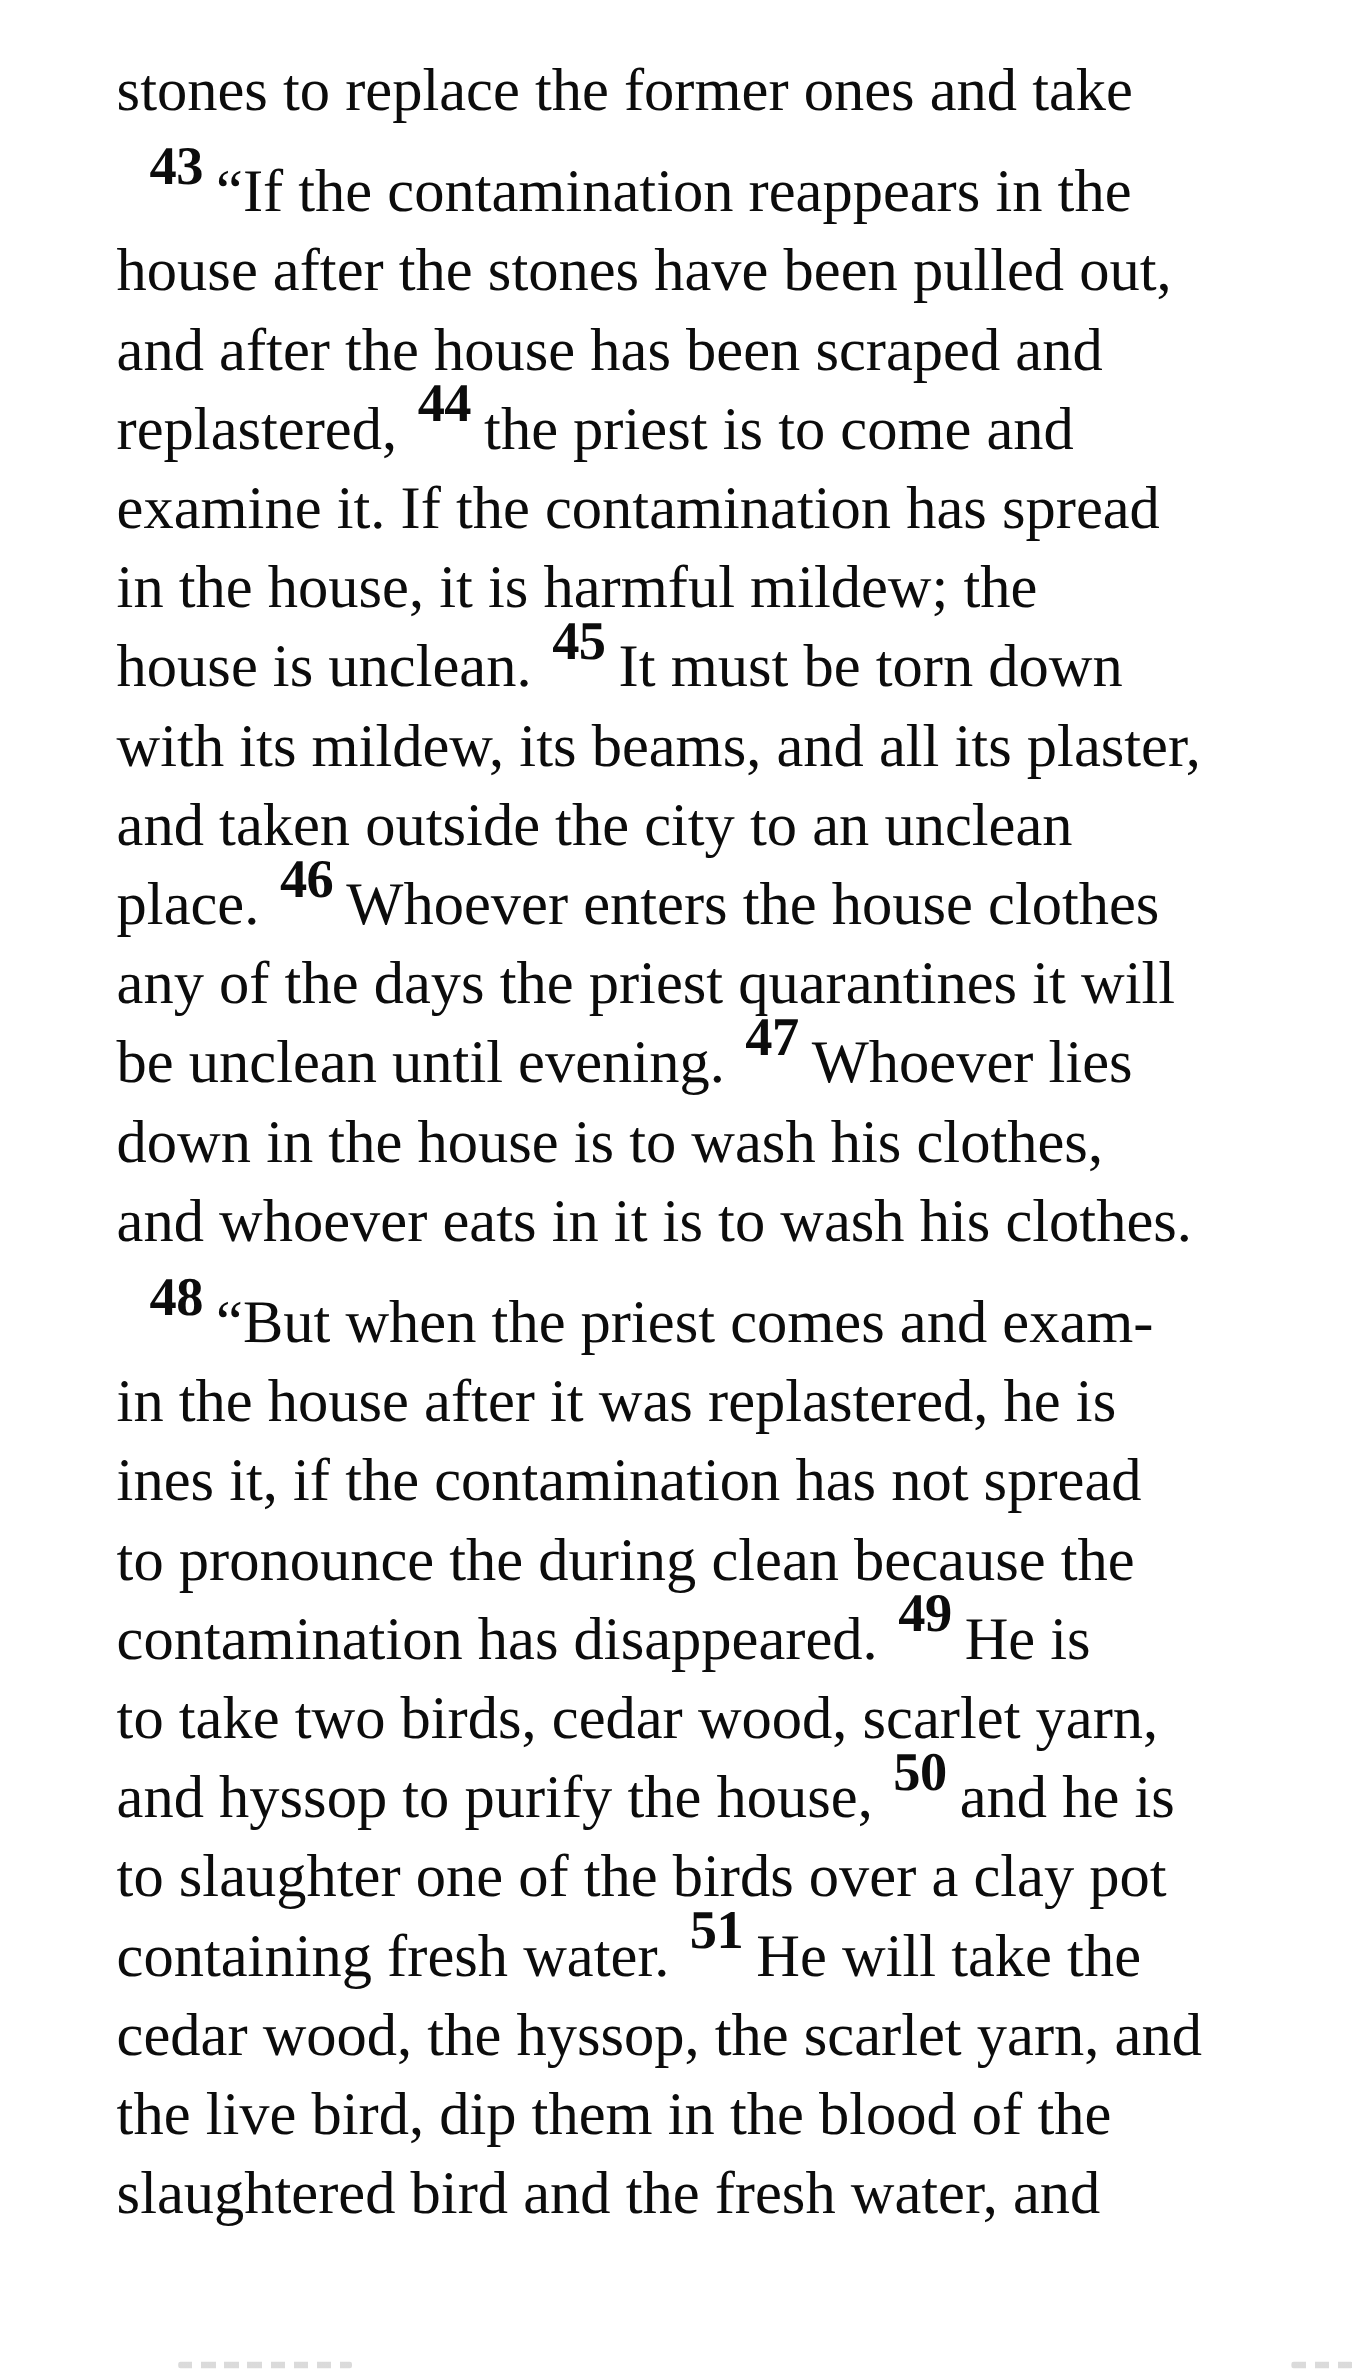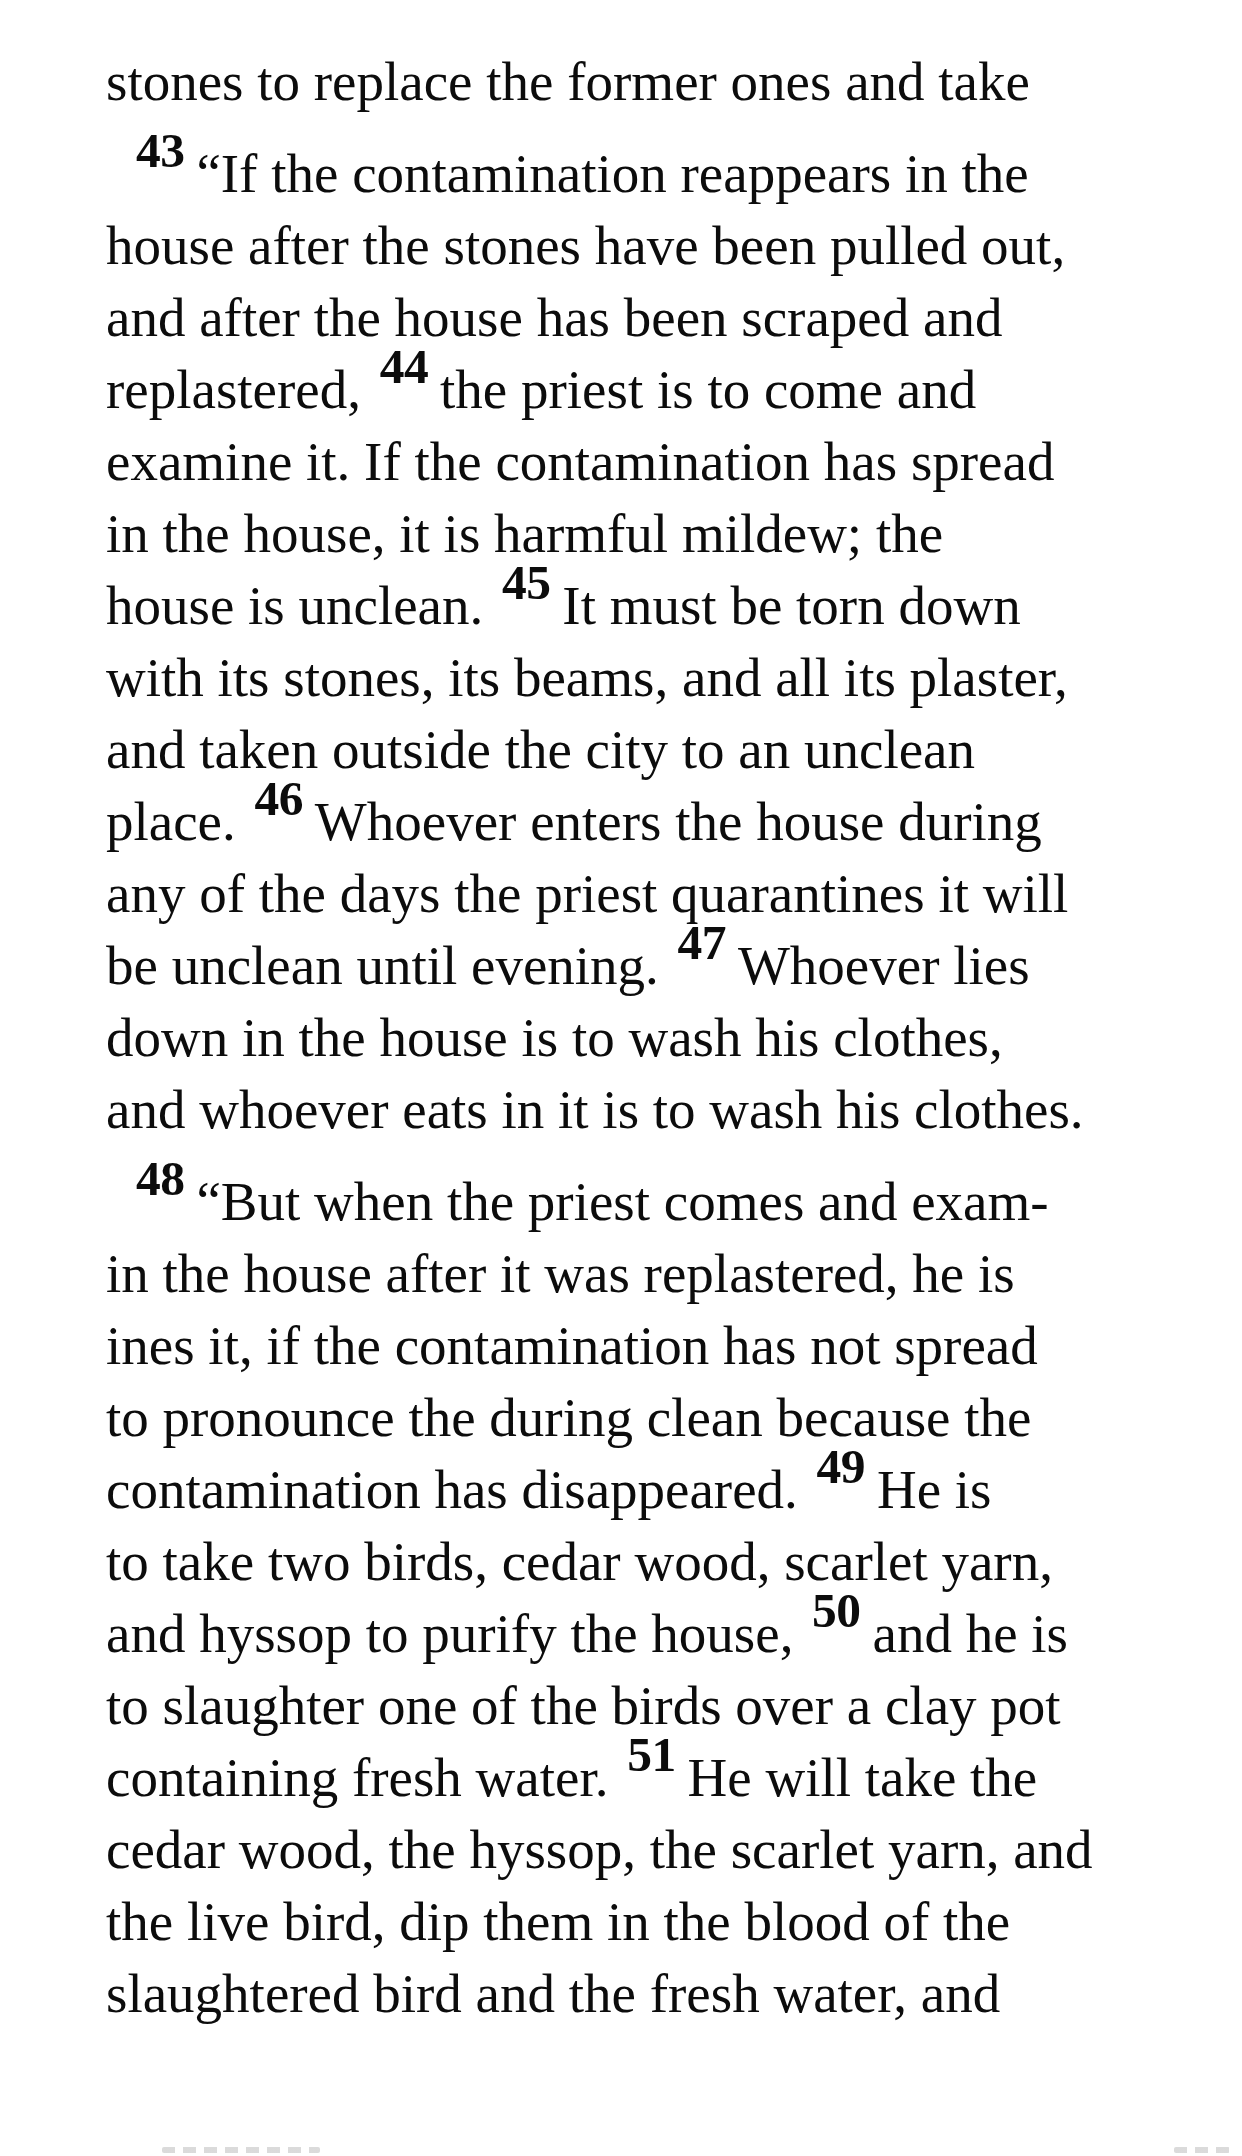--- a/index.html
+++ b/index.html
@@ -62,23 +62,23 @@
         <div class="line"><span class="verse-text">stones to replace the former ones and take</span></div>
       </div>
       <div class="paragraph indented">
         <div class="line"><span class="verse-num">43</span><span class="verse-text">“If the contamination reappears in the</span></div>
         <div class="line"><span class="verse-text">house after the stones have been pulled out,</span></div>
         <div class="line"><span class="verse-text">and after the house has been scraped and</span></div>
         <div class="line"><span class="verse-text">replastered, </span><span class="verse-num">44</span><span class="verse-text">the priest is to come and</span></div>
         <div class="line"><span class="verse-text">examine it. If the contamination has spread</span></div>
         <div class="line"><span class="verse-text">in the house, it is harmful mildew; the</span></div>
         <div class="line"><span class="verse-text">house is unclean. </span><span class="verse-num">45</span><span class="verse-text">It must be torn down</span></div>
-        <div class="line"><span class="verse-text">with its stones, its beams, and all its plaster,</span></div>
+        <div class="line"><span class="verse-text">with its mildew, its beams, and all its plaster,</span></div>
         <div class="line"><span class="verse-text">and taken outside the city to an unclean</span></div>
-        <div class="line"><span class="verse-text">place. </span><span class="verse-num">46</span><span class="verse-text">Whoever enters the house during</span></div>
+        <div class="line"><span class="verse-text">place. </span><span class="verse-num">46</span><span class="verse-text">Whoever enters the house clothes</span></div>
         <div class="line"><span class="verse-text">any of the days the priest quarantines it will</span></div>
         <div class="line"><span class="verse-text">be unclean until evening. </span><span class="verse-num">47</span><span class="verse-text">Whoever lies</span></div>
         <div class="line"><span class="verse-text">down in the house is to wash his clothes,</span></div>
         <div class="line"><span class="verse-text">and whoever eats in it is to wash his clothes.</span></div>
       </div>
       <div class="paragraph indented">
         <div class="line"><span class="verse-num">48</span><span class="verse-text">“But when the priest comes and exam-</span></div>
         <div class="line"><span class="verse-text">in the house after it was replastered, he is</span></div>
         <div class="line"><span class="verse-text">ines it, if the contamination has not spread</span></div>
         <div class="line"><span class="verse-text">to pronounce the during clean because the</span></div>

